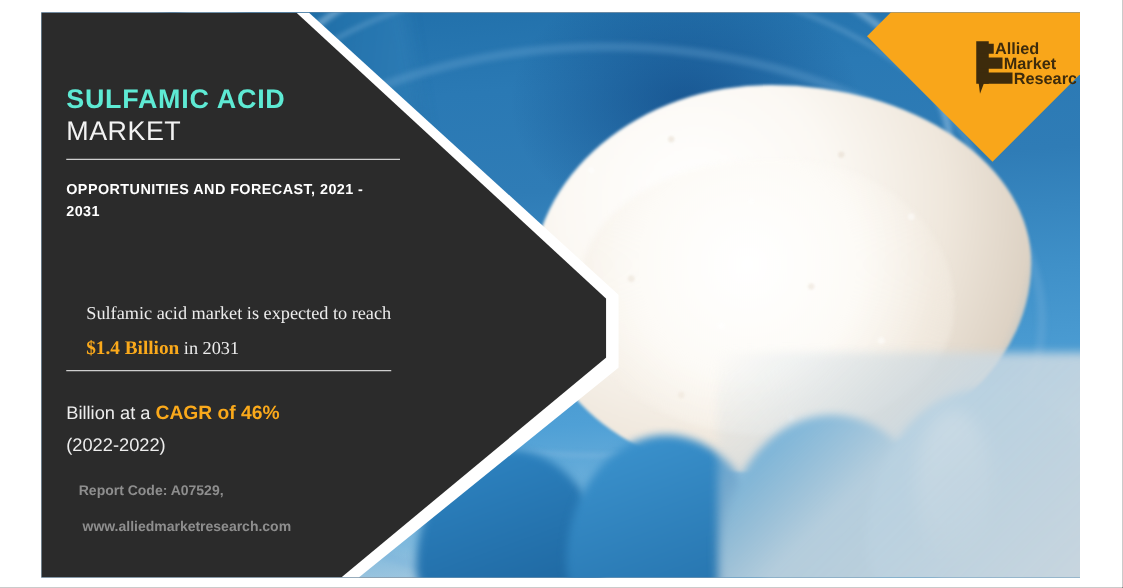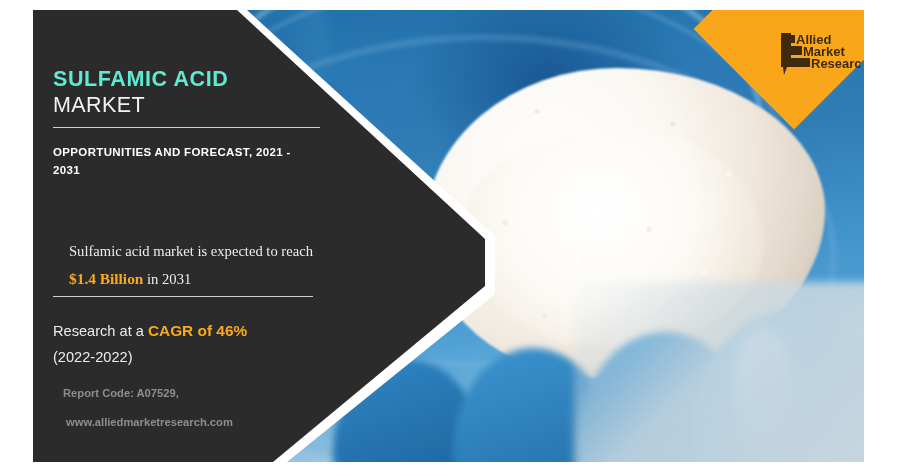--- a/index.html
+++ b/index.html
@@ -278,21 +278,21 @@
 
     <div class="forecast">OPPORTUNITIES AND FORECAST, 2021 - 2031</div>
 
     <div class="stat-1">
       <span>Sulfamic acid market is expected to reach </span><span class="hl">$1.4 Billion</span><span> in 2031</span>
     </div>
 
     <div class="rule rule-mid"></div>
 
     <div class="stat-2">
-      <span>Research at a </span><span class="hl">CAGR of 46%</span><br><span>(2022-2022)</span>
+      <span>Billion at a </span><span class="hl">CAGR of 46%</span><br><span>(2022-2022)</span>
     </div>
 
     <div class="report">
       <span class="line1">Report Code: A07529,</span>
       <span class="line2">www.alliedmarketresearch.com</span>
     </div>
 
   </div>
 
   <div class="diamond"></div>

